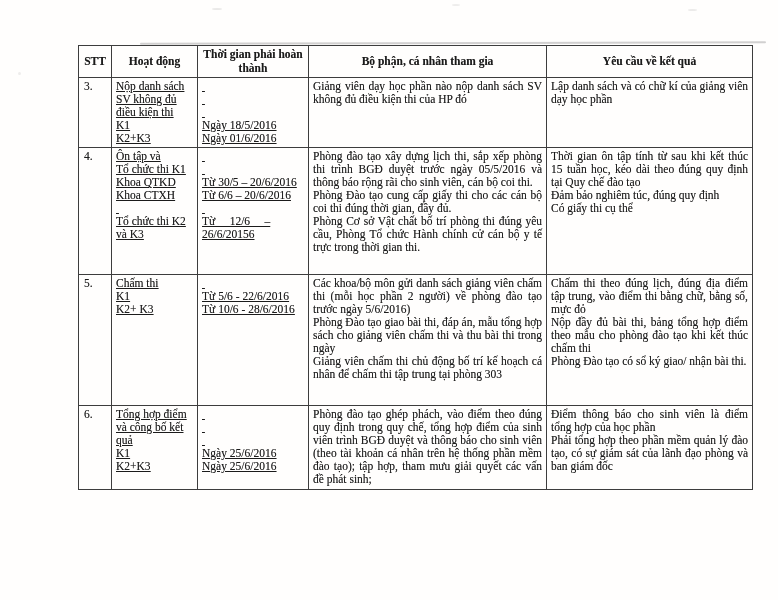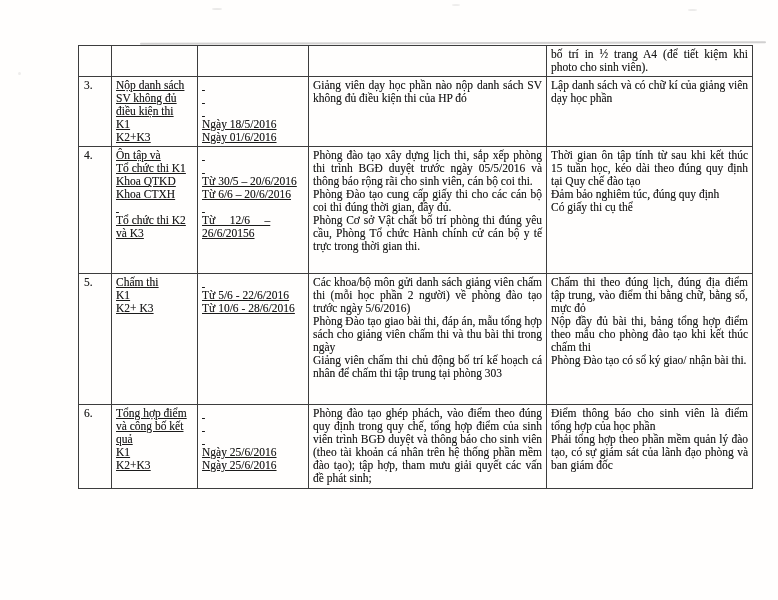--- a/index.html
+++ b/index.html
@@ -63,30 +63,28 @@
   <table class="doc-table">
     <colgroup>
       <col class="c-stt">
         <col class="c-hd">
         <col class="c-tg">
         <col class="c-bp">
         <col class="c-yc">
     </colgroup>
 
     <tbody>
-
-    <tr class="r-cont">
-      <td></td>
-      <td></td>
-      <td></td>
-      <td></td>
-      <td>
-        <div class="para">bố trí in ½ trang A4 (để tiết kiệm khi photo cho sinh viên).</div>
-      </td>
-    </tr>
+        <tr class="r-head">
+      <th>STT</th>
+      <th>Hoạt động</th>
+      <th>Thời gian phải hoàn thành</th>
+      <th>Bộ phận, cá nhân tham gia</th>
+      <th>Yêu cầu về kết quả</th>
+    </tr>
+
 
     <tr class="r3">
       <td class="stt">3.</td>
       <td>
             <div>
               <div class="line">Nộp danh sách</div>
               <div class="line">SV không đủ</div>
               <div class="line">điều kiện thi</div>
               <div class="line">K1</div>
               <div class="line">K2+K3</div>

